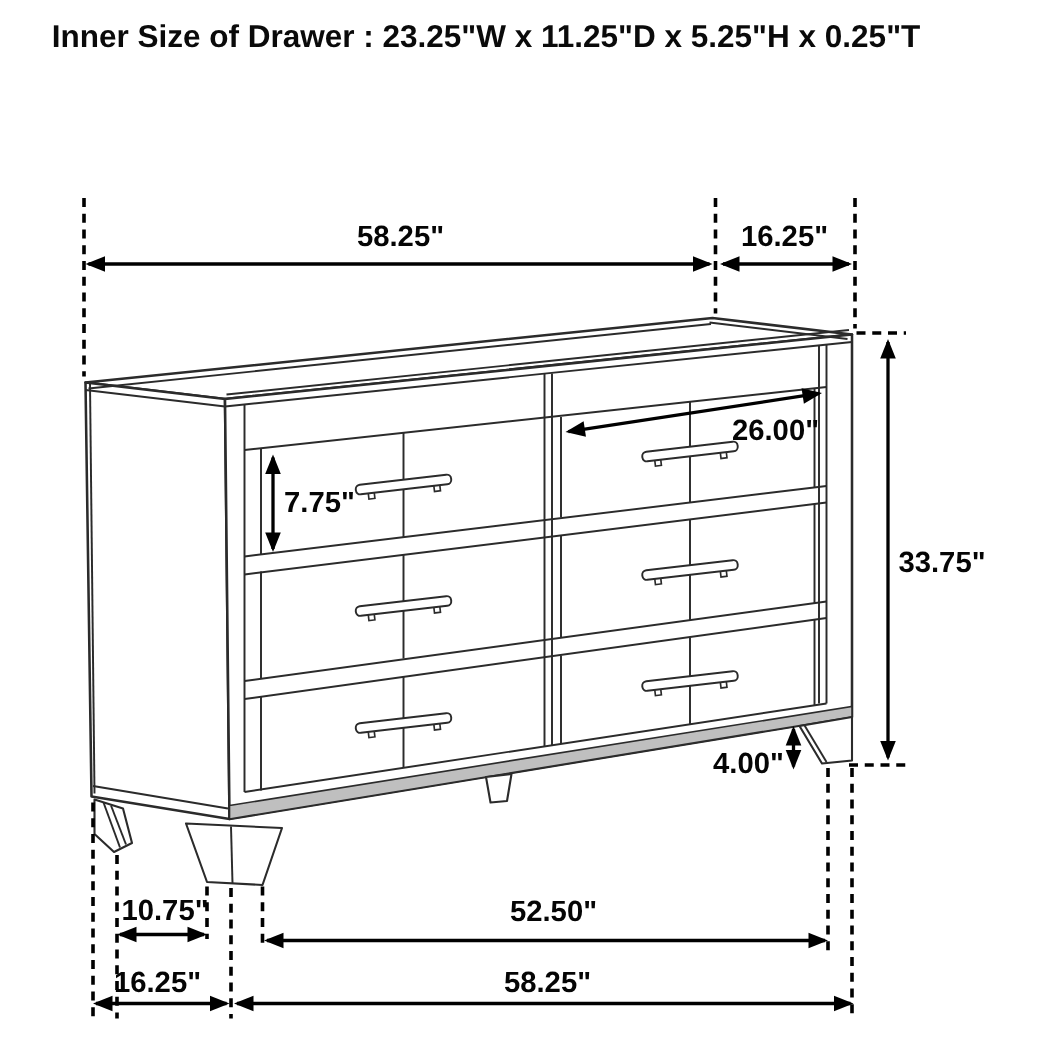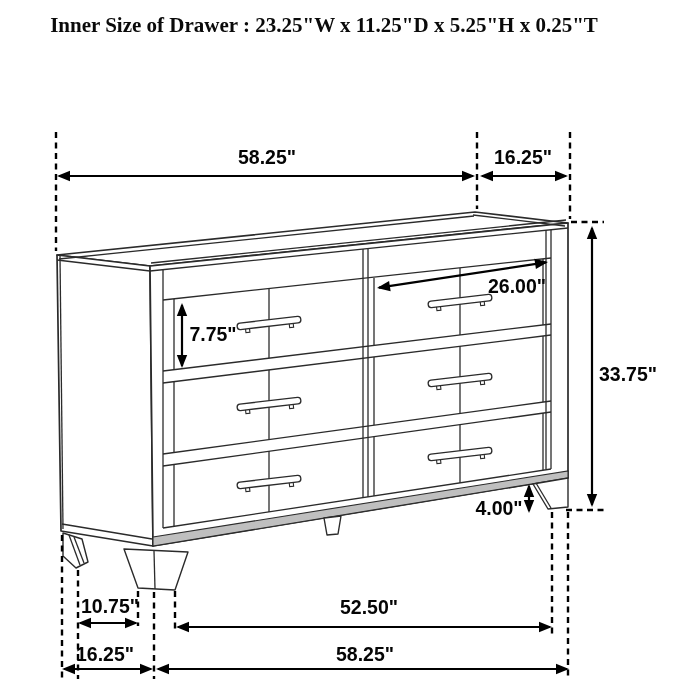--- a/index.html
+++ b/index.html
@@ -1,19 +1,19 @@
 <!DOCTYPE html>
 <html><head>
 <meta charset="utf-8">
 <style>
   html,body{margin:0;padding:0;background:#fff;}
   #stage{position:relative;width:700px;height:700px;background:#fff;overflow:hidden;
          font-family:"Liberation Sans", sans-serif;}
   #diagram-title{position:absolute;top:13px;left:24px;width:600px;text-align:center;
-         font-weight:bold;font-size:21px;color:#0a0a0a;letter-spacing:0px;white-space:nowrap;font-family:Liberation Serif, serif;}
+         font-weight:bold;font-size:21px;color:#0a0a0a;letter-spacing:0px;white-space:nowrap;}
   svg{position:absolute;top:0;left:0;}
   svg text{font-family:"Liberation Sans", sans-serif;font-weight:bold;font-size:19.5px;fill:#050505;}
 </style>
 </head>
 <body>
 
 <div id="stage">
   <div id="diagram-title">Inner Size of Drawer : 23.25"W x 11.25"D x 5.25"H x 0.25"T</div>
   <svg id="scene" width="700" height="700" viewBox="0 0 700 700">
       <polygon points="57,255 475,212 568,223 150,266" fill="#ffffff" stroke="#2b2b2b" stroke-width="1.7" stroke-linejoin="round"></polygon>

